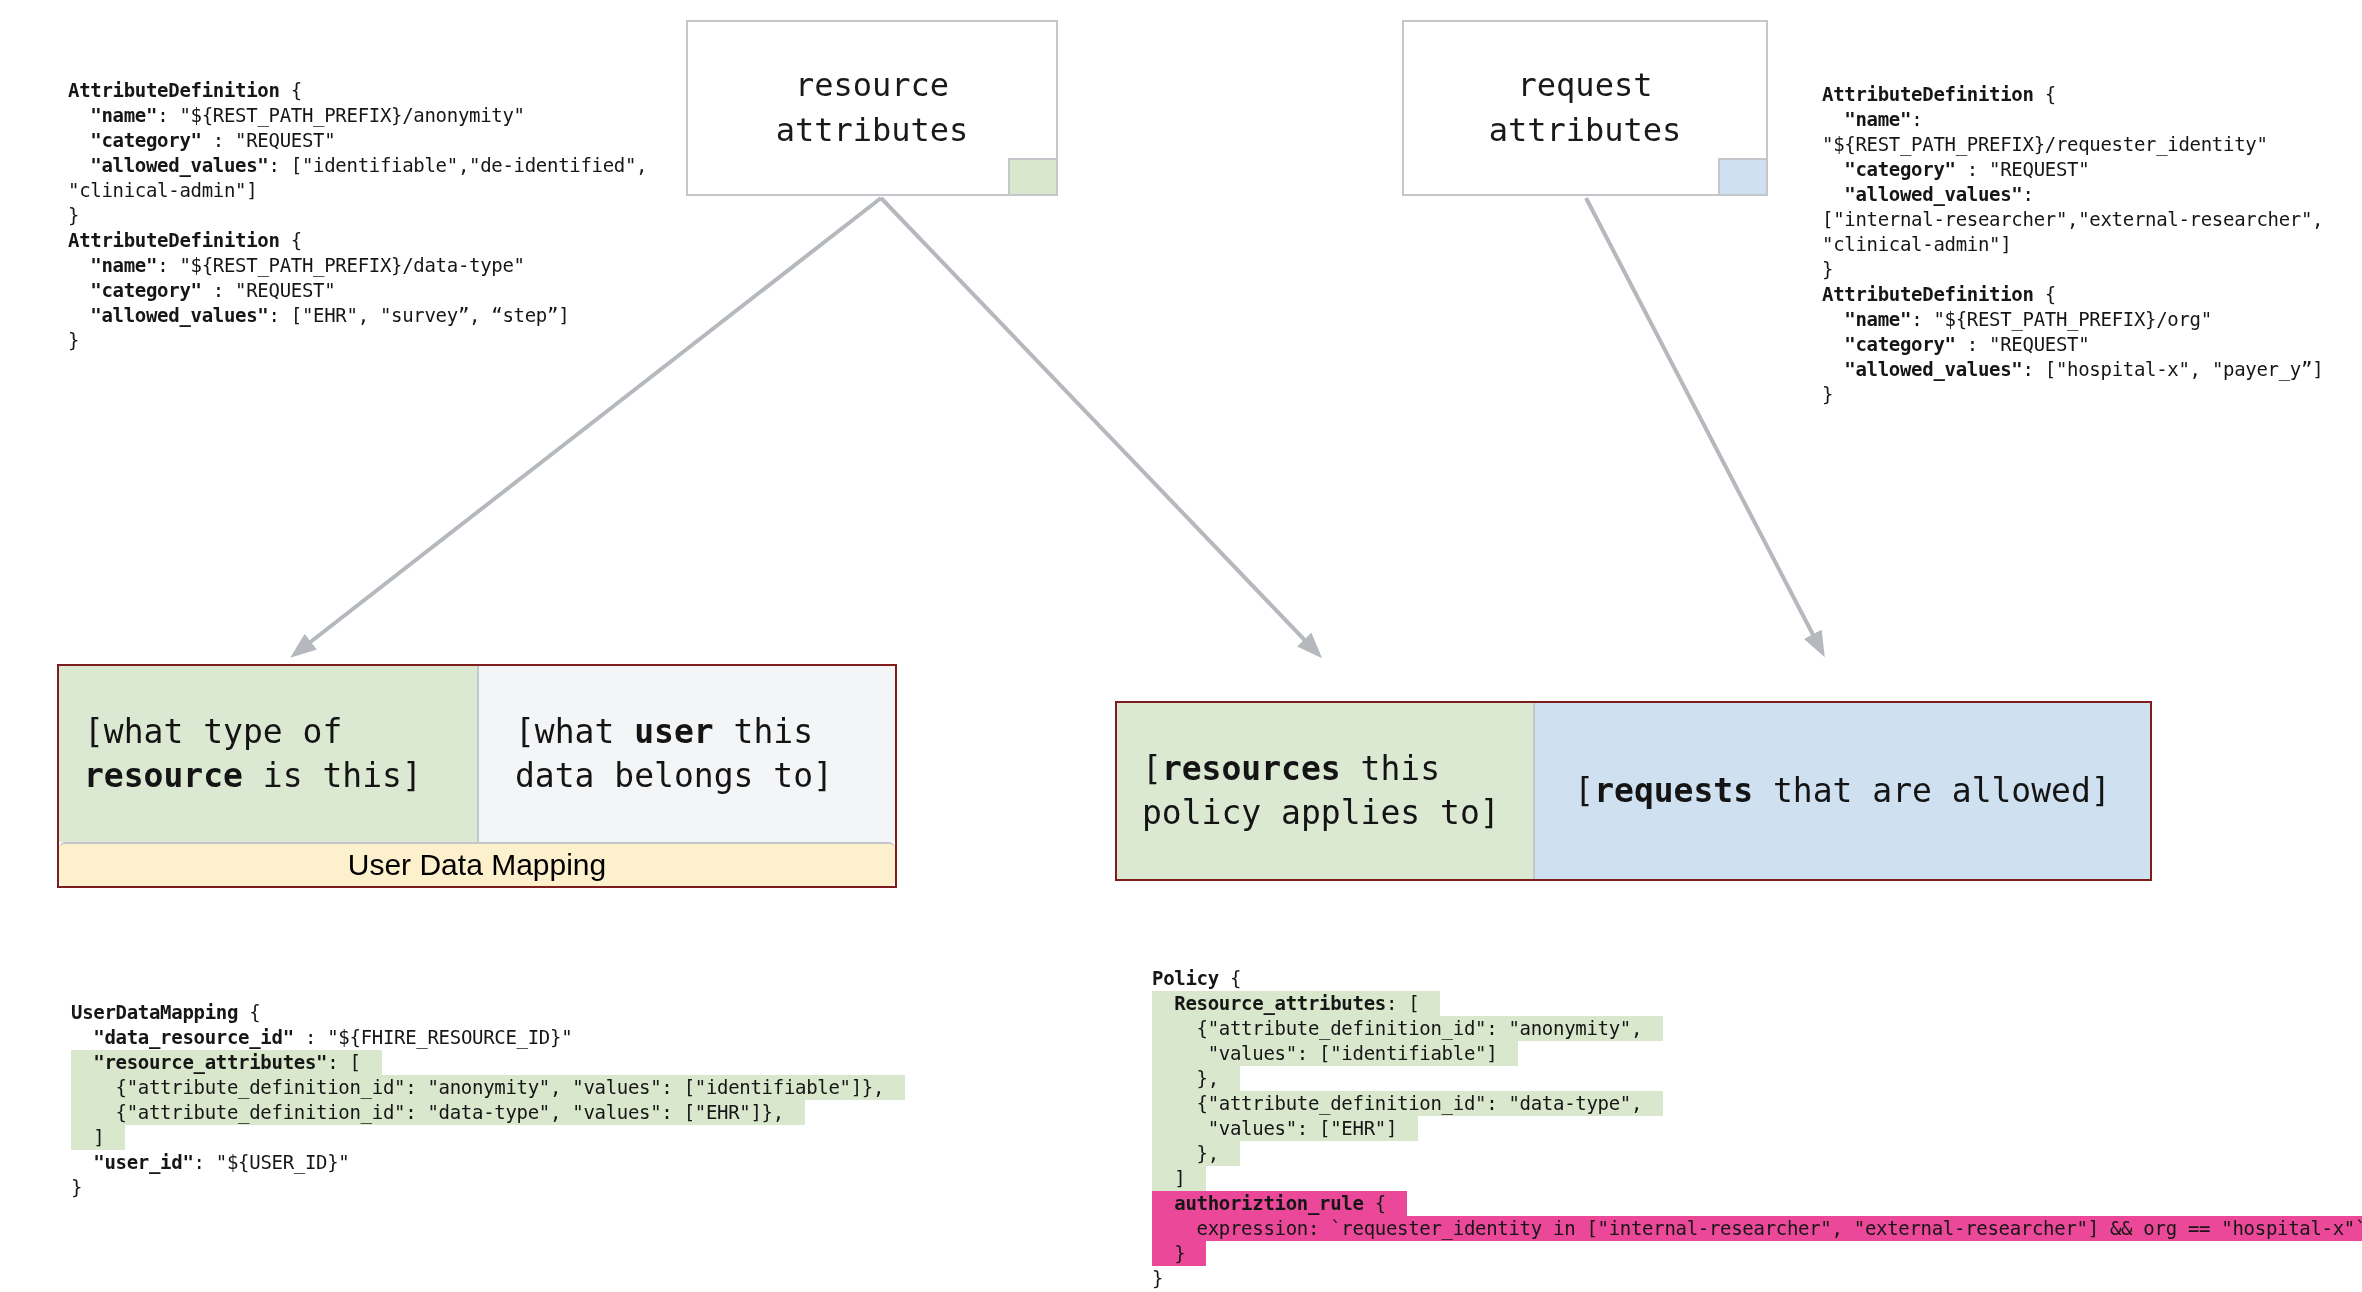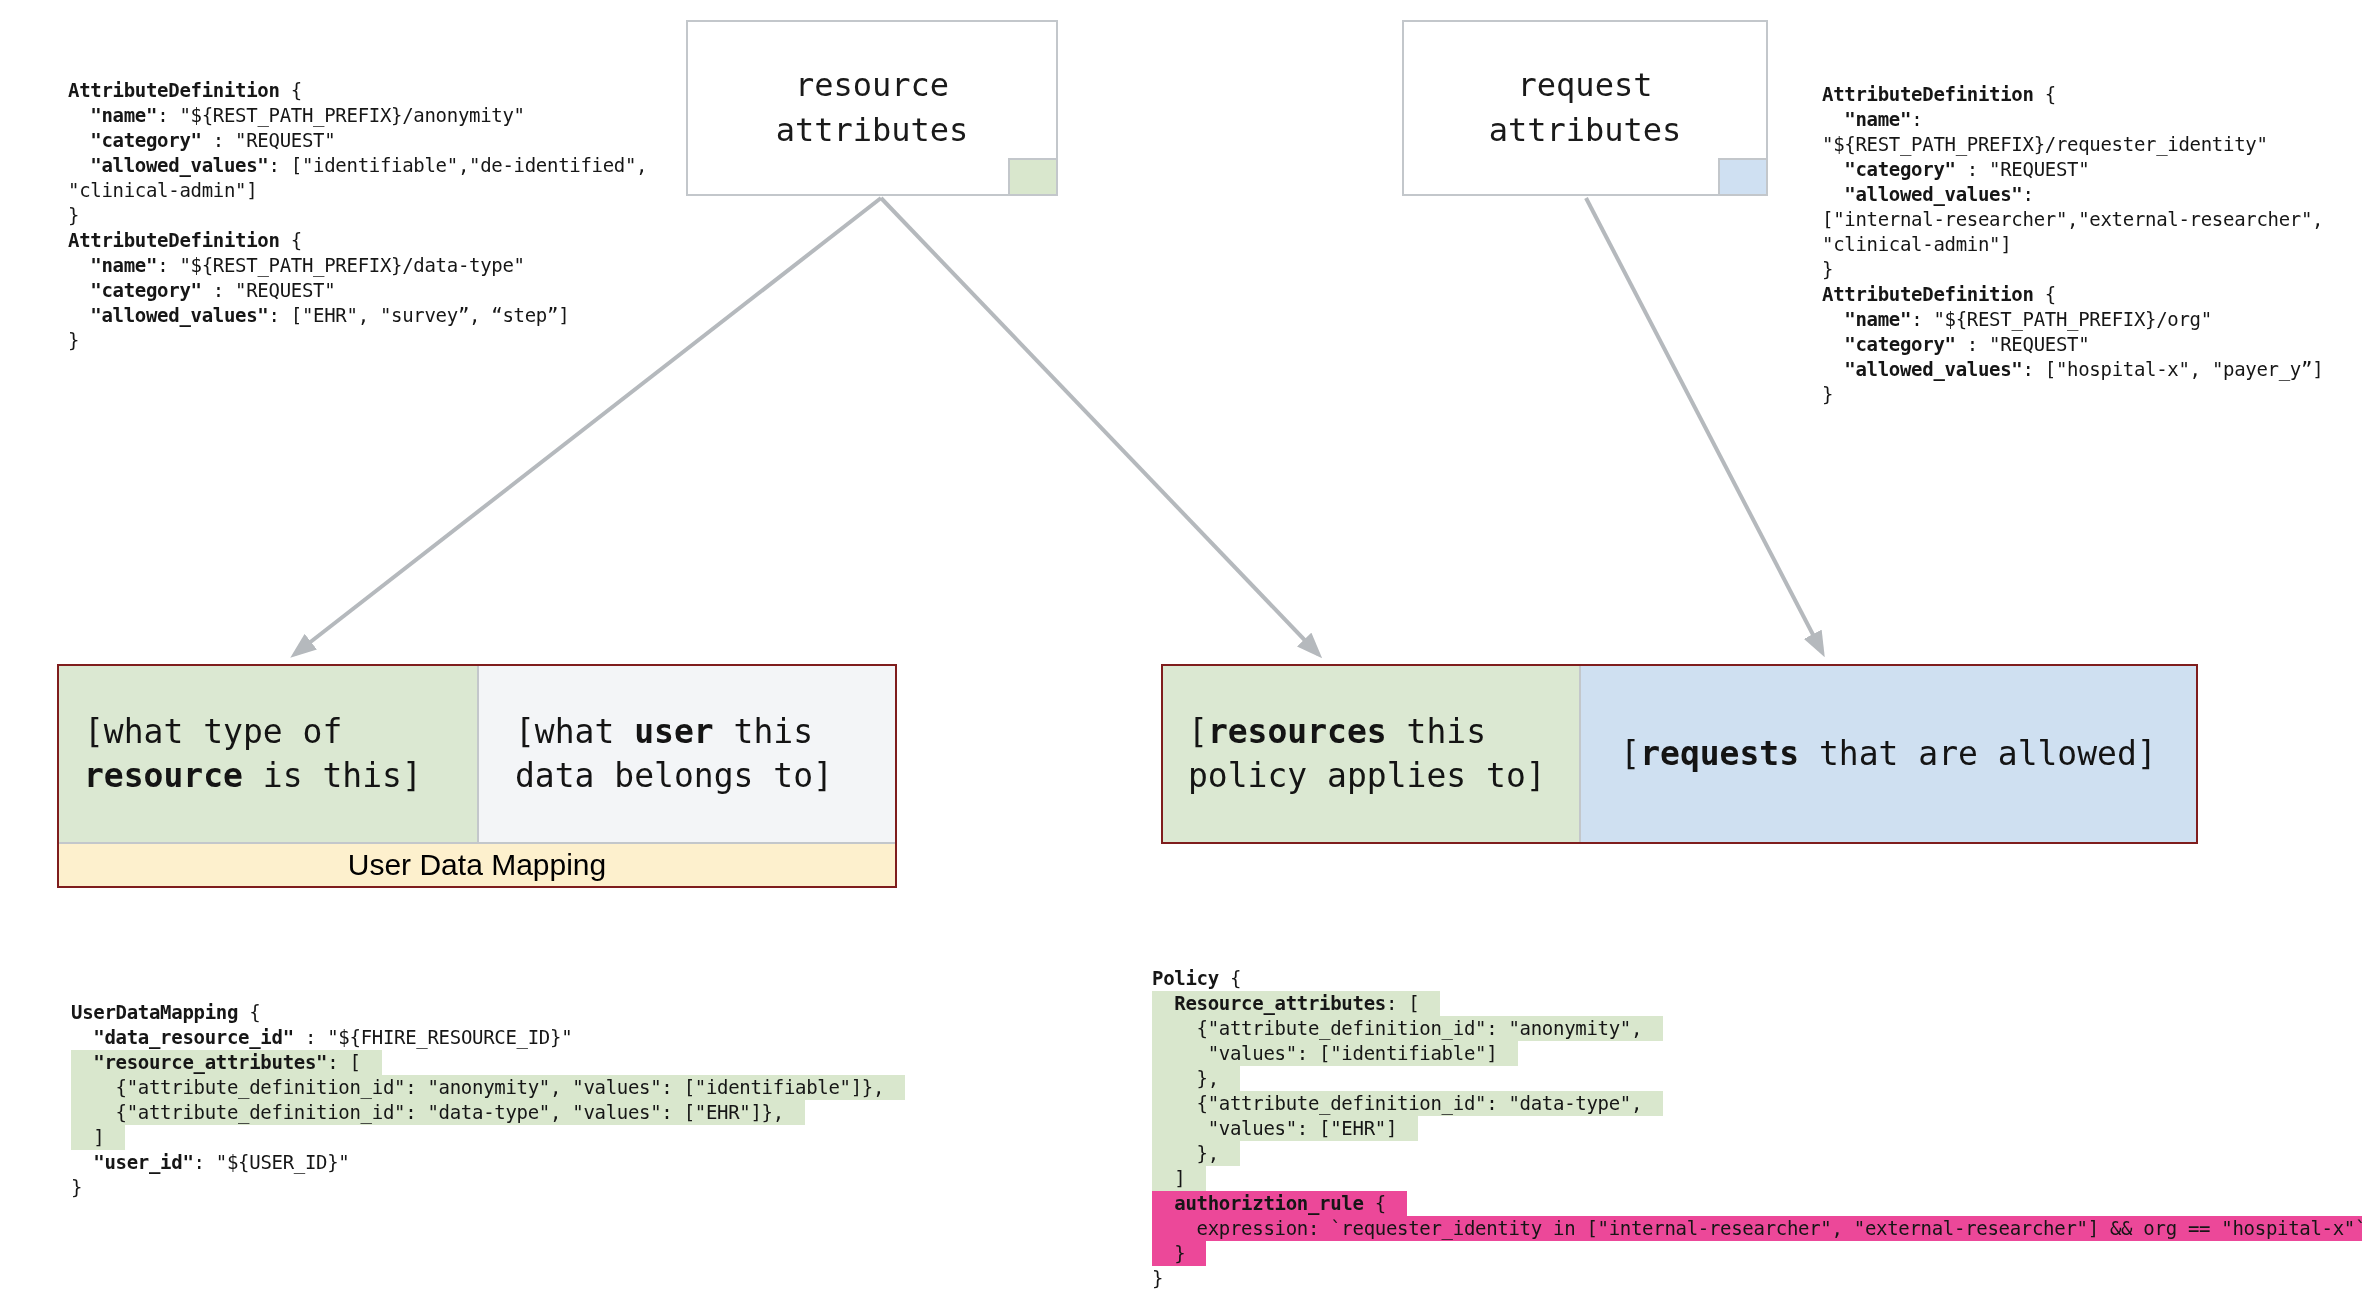--- a/index.html
+++ b/index.html
@@ -31,21 +31,21 @@
   .bigbox{position:absolute;border:2px solid #7f1d1d;background:#fff;}
   .cells{display:flex;height:176px;}
   .cell{display:flex;align-items:center;box-sizing:border-box;}
   .cell+.cell{border-left:2px solid #c3c7cb;}
   .cell-text{white-space:pre;font-size:33px;line-height:44px;color:#141414;}
   .cell.greenc{background:#dbe8d2;padding-left:25px;}
   .cell.grayc{background:#f3f5f7;padding-left:36px;}
   .cell.bluec{background:#cfe0f1;justify-content:center;}
   .labelbar{height:42px;border-top:2px solid #c3c7cb;background:#fdf0cd;
             display:flex;align-items:center;justify-content:center;
-            font-family:"Liberation Sans",sans-serif;font-size:30px;color:#000;}
+            font-family:"Liberation Sans",sans-serif;font-size:30px;color:#000;border-radius:6px;}
 
   
   #arrows{position:absolute;left:0;top:0;pointer-events:none;}
 </style>
 </head>
 <body>
 
 <svg id="arrows" width="2362" height="1292" viewBox="0 0 2362 1292">
   <defs>
     <marker id="ah" viewBox="0 0 26 20" refX="20" refY="10" markerWidth="26" markerHeight="20" markerUnits="userSpaceOnUse" orient="auto">
@@ -108,21 +108,21 @@
     <div class="cell grayc" style="flex:1;">
       <div class="cell-text"><span>[what </span><b>user</b><span> this
 data belongs to]</span></div>
     </div>
   </div>
   <div class="labelbar">
     <span>User Data Mapping</span>
   </div>
 </div>
 
-<div class="bigbox" style="left:1115px;top:664px;width:1033px;margin-left:46px;">
+<div class="bigbox" style="left:1115px;top:701px;width:1033px;">
   <div class="cells">
     <div class="cell greenc" style="width:416px;">
       <div class="cell-text"><span>[</span><b>resources</b><span> this
 policy applies to]</span></div>
     </div>
     <div class="cell bluec" style="flex:1;">
       <div class="cell-text"><span>[</span><b>requests</b><span> that are allowed]</span></div>
     </div>
   </div>
 </div>

